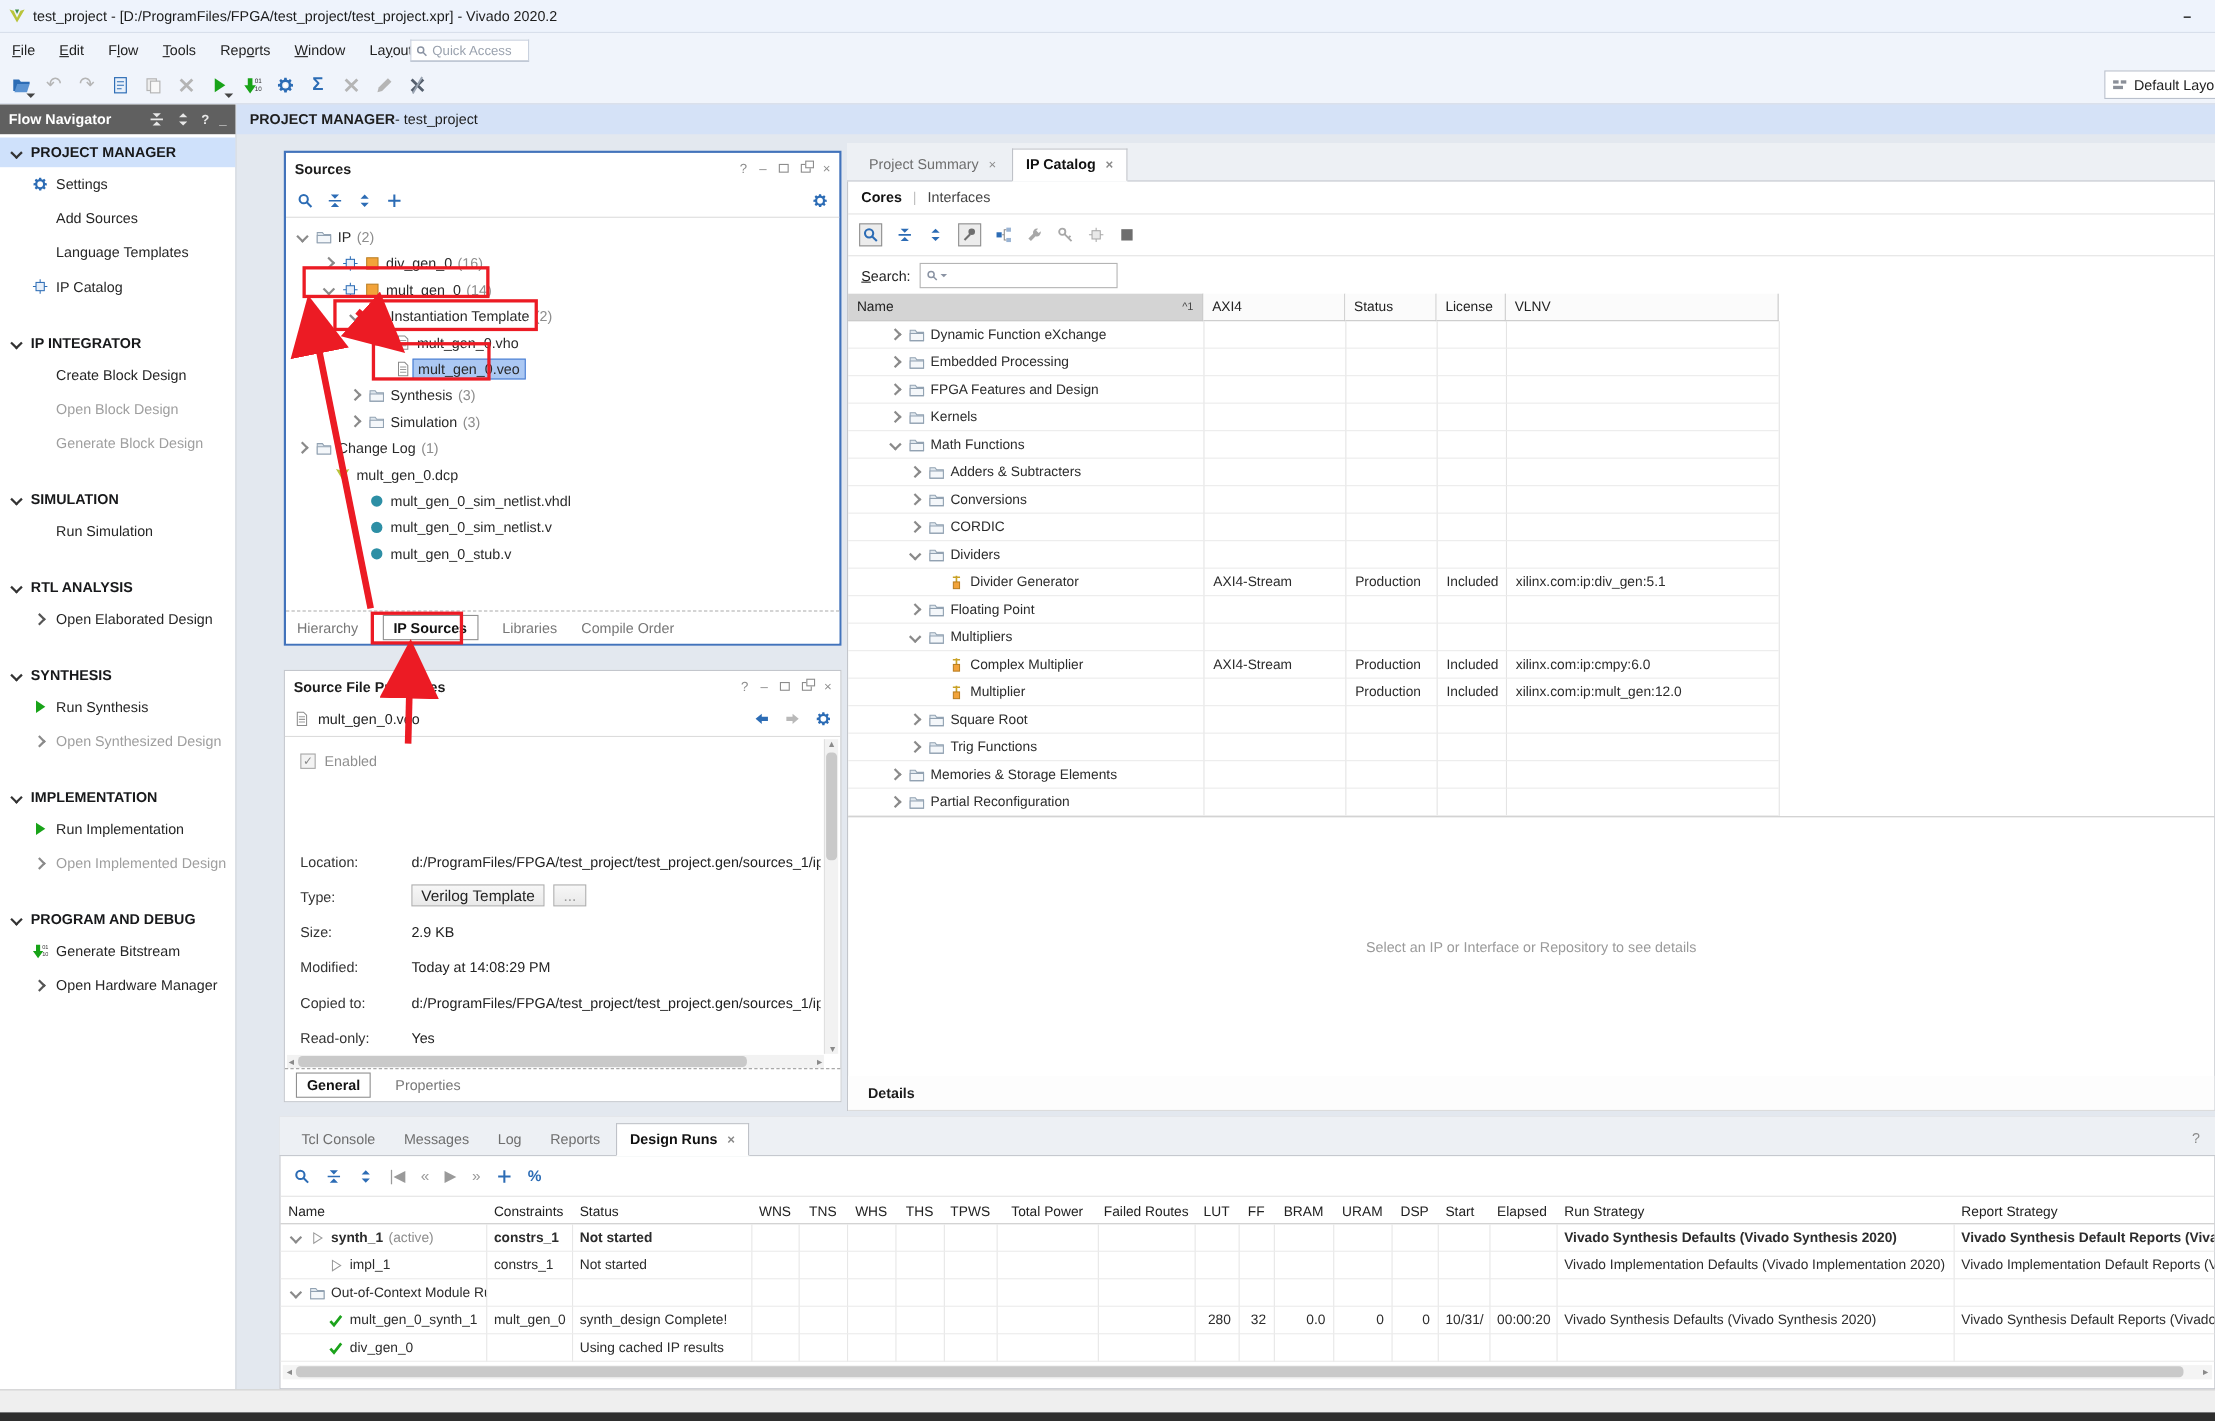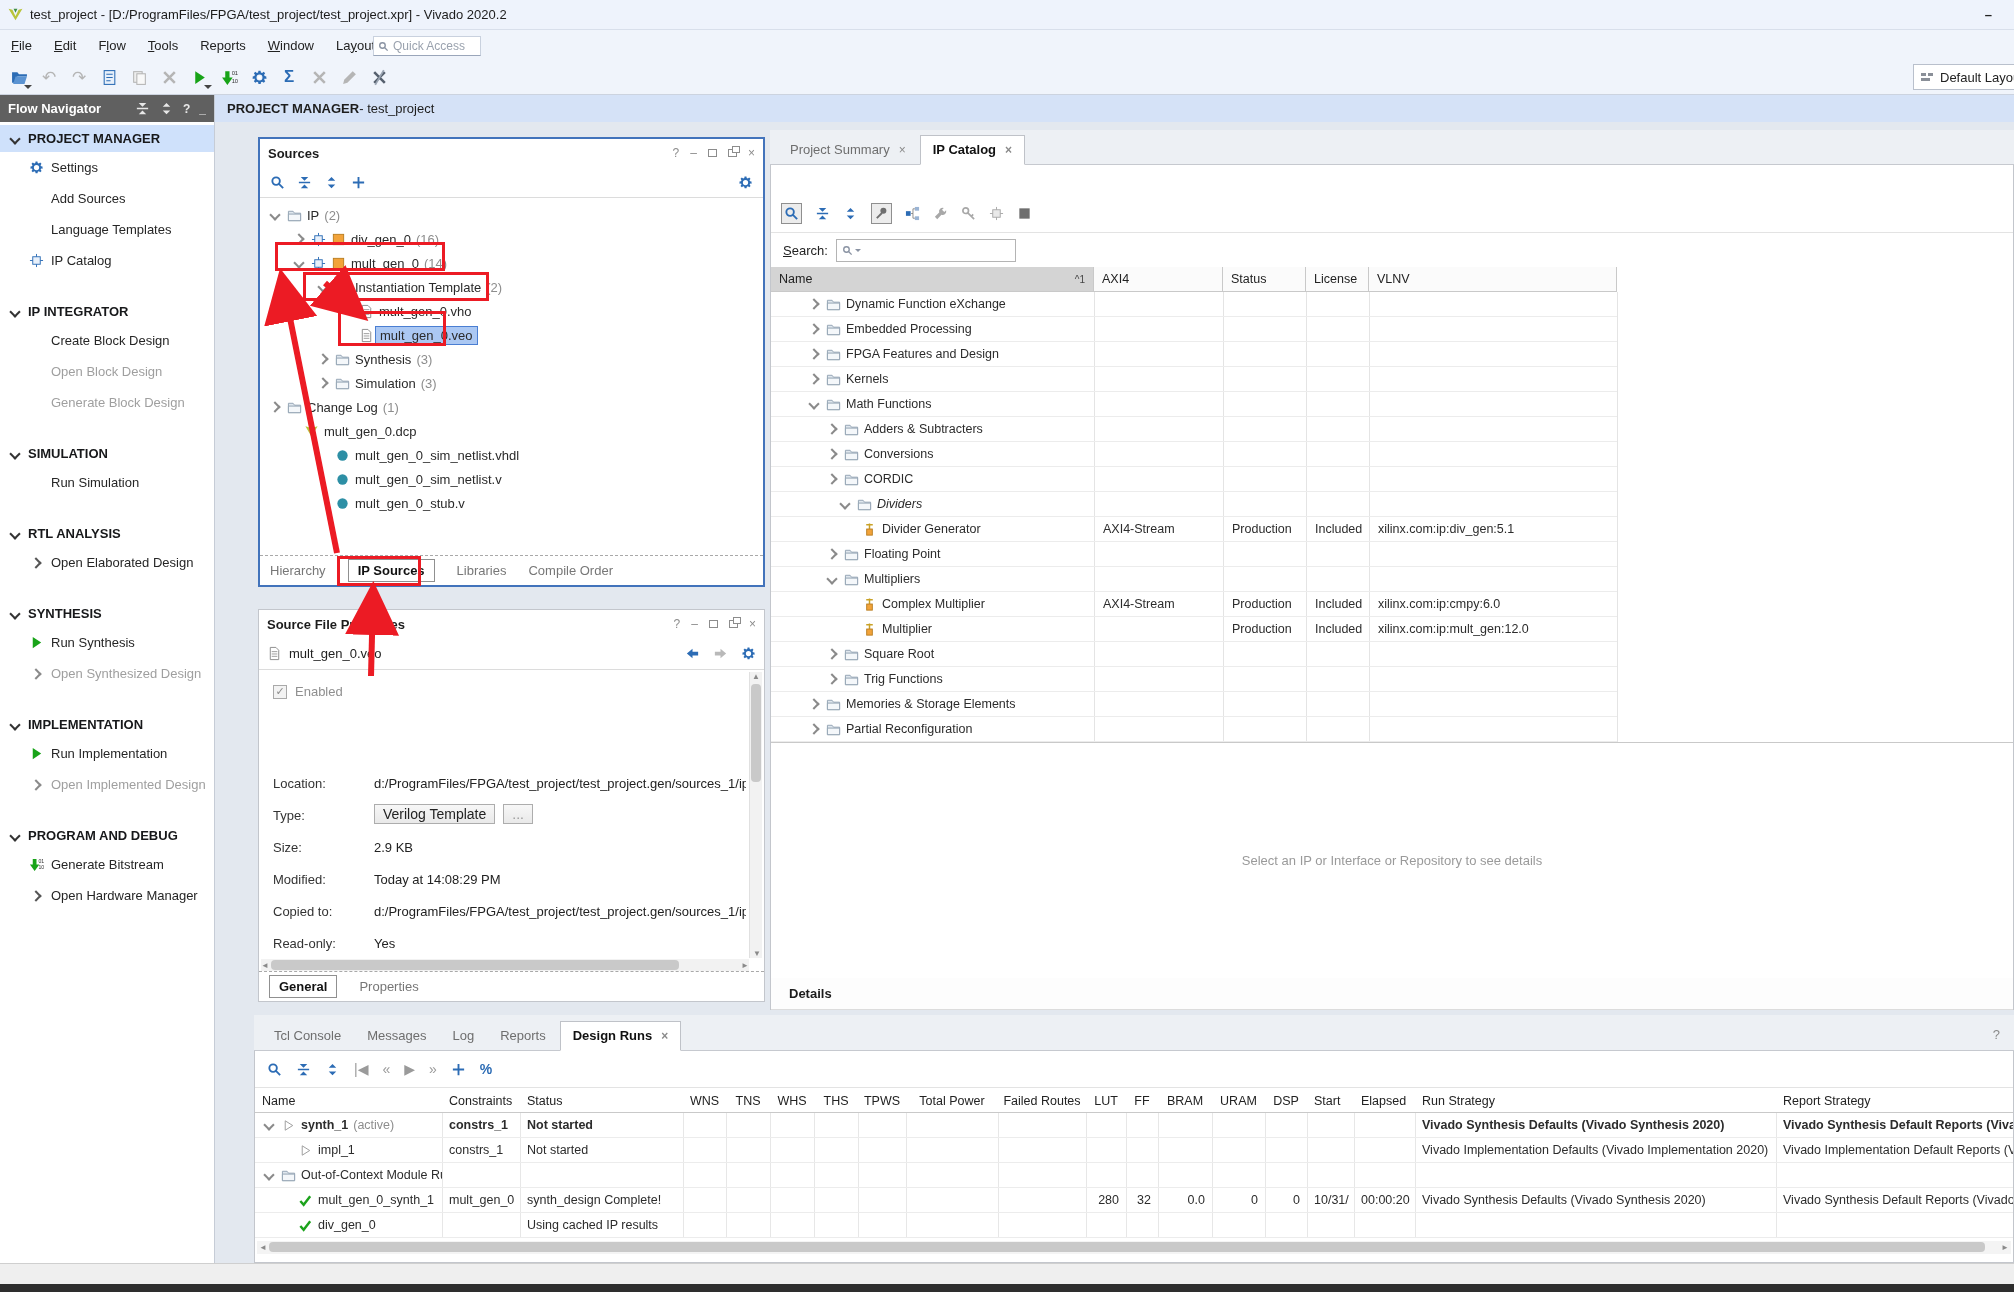--- a/index.html
+++ b/index.html
@@ -748,20 +748,25 @@
         <span class="ttab">
           <span>Project Summary</span>
           <span class="x">×</span>
         </span>
         <span class="ttab active">
           <span>IP Catalog</span>
           <span class="x">×</span>
         </span>
       </div>
     </div>
+  <div id="catsub">
+      <span style="font-weight: bold; color: rgb(17, 17, 17);">Cores</span>
+      <span style="color: rgb(192, 192, 192);">|</span>
+      <span>Interfaces</span>
+    </div>
   <div id="cattools">
     <span class="boxed">
         <span class="ic">
           <svg viewBox="0 0 16 16">
             <circle cx="6.5" cy="6.5" r="4" fill="none" stroke="#2c6cb5" stroke-width="2"></circle>
             <path d="M9.5 9.5L14 14" stroke="#2c6cb5" stroke-width="2"></path>
           </svg>
         </span>
       </span>
     <span class="ic">
@@ -955,21 +960,21 @@
           <span class="ic">
             <svg viewBox="0 0 16 16">
               <path fill="#dfe7ee" stroke="#92a2b2" d="M1.5 3.5h5l1.5 2h6.5v8h-13z"></path>
               <path fill="#f4f7fa" stroke="#92a2b2" d="M1.5 6.5h13v7h-13z"></path>
             </svg>
           </span>
           <span>CORDIC</span>
         </div>
       </div>
       <div class="crow" style="top: 200px;">
-        <div class="namecell" style="left: 67px; font-style: italic;">
+        <div class="namecell" style="left: 54px;">
           <span class="tchev">
             <span class="chev lite d"></span>
           </span>
           <span class="ic">
             <svg viewBox="0 0 16 16">
               <path fill="#dfe7ee" stroke="#92a2b2" d="M1.5 3.5h5l1.5 2h6.5v8h-13z"></path>
               <path fill="#f4f7fa" stroke="#92a2b2" d="M1.5 6.5h13v7h-13z"></path>
             </svg>
           </span>
           <span>Dividers</span>

